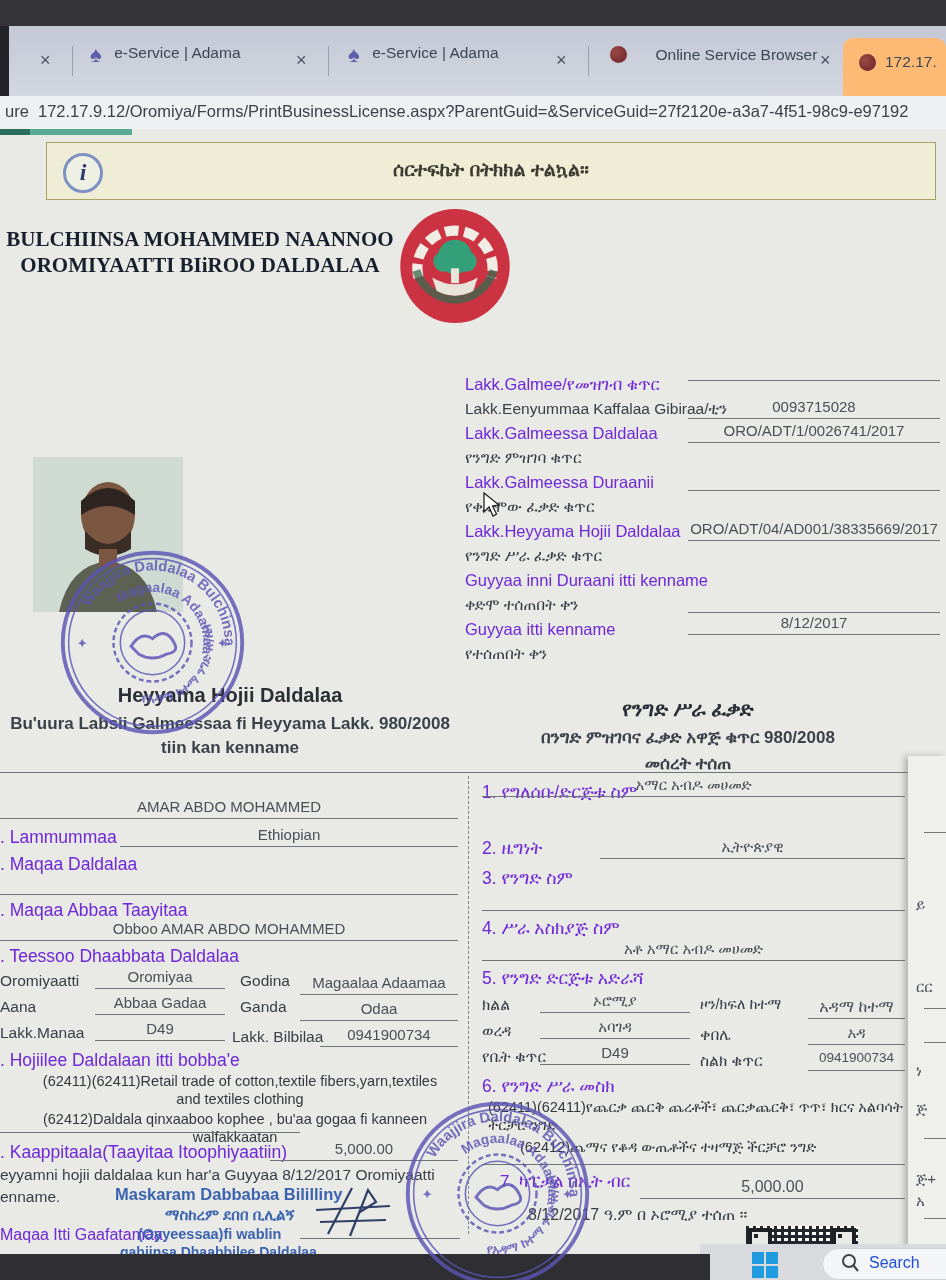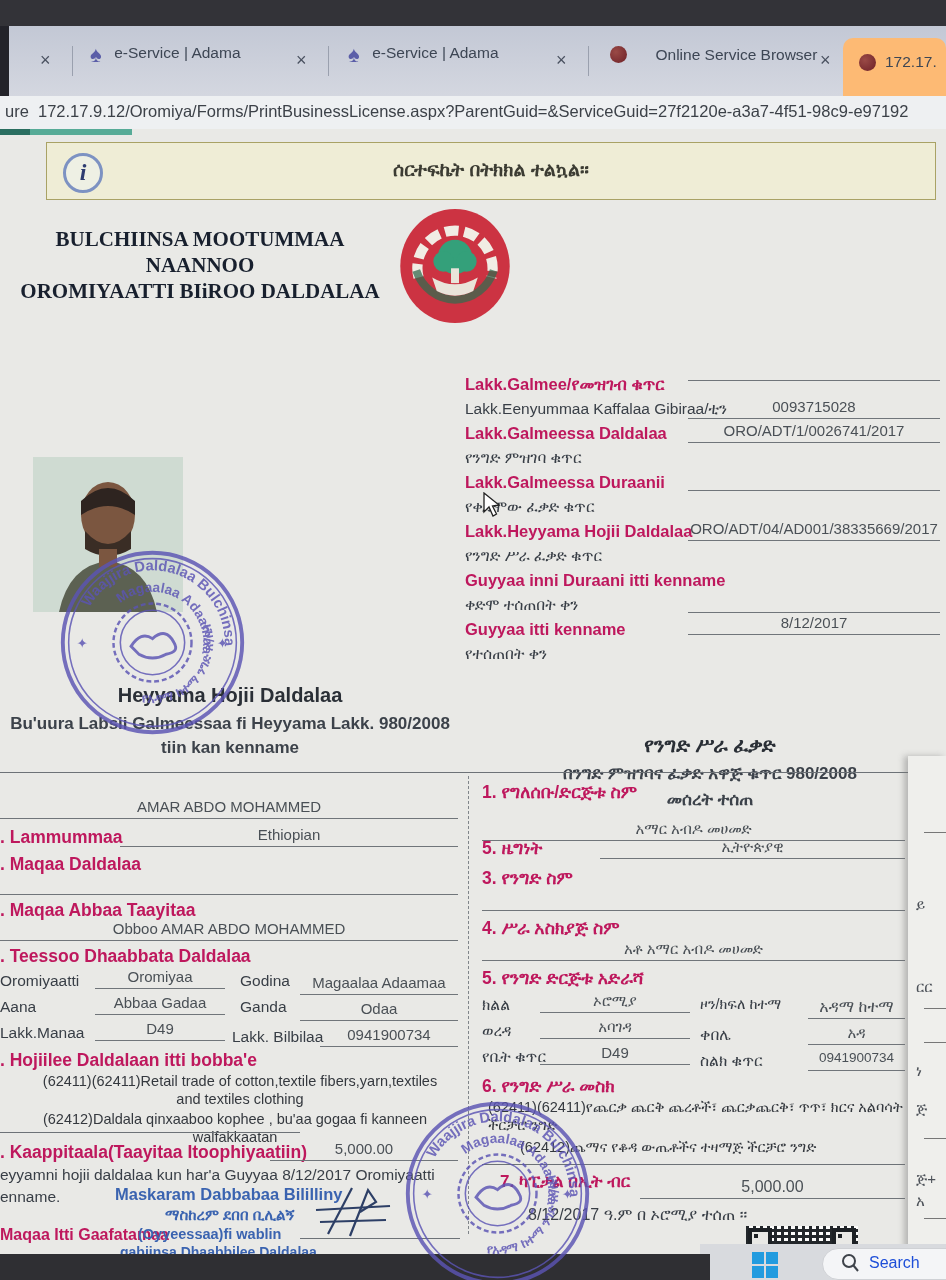--- a/index.html
+++ b/index.html
@@ -28,28 +28,28 @@
           border:1.5px solid #a9a265;}
   .notice-txt{width:100%;text-align:center;top:16px;font-size:19px;font-weight:bold;color:#3c3c33;}
   .info-ic{left:16px;top:10px;width:34px;height:34px;border-radius:50%;
            border:3px solid #7d92c2;color:#2e3c70;font:bold italic 24px "Liberation Serif",serif;
            text-align:center;line-height:32px;background:#eef0e4;}
   .org-lat{left:0px;top:226px;width:400px;text-align:center;
            font-family:"Liberation Serif",serif;font-weight:bold;font-size:21px;
            line-height:26px;color:#18202e;}
   .org-amh{left:505px;top:244px;width:441px;text-align:center;font-weight:bold;
            font-size:23px;line-height:31px;color:#20242a;}
-  .lbl-b{font-weight:bold;font-size:16.5px;color:#be185d;white-space:nowrap;text-align:center;}
+  .lbl-b{font-weight:normal;font-size:16.5px;color:#6d28d9;white-space:nowrap;text-align:center;}
   .lbl-n{font-size:15.5px;color:#383e46;white-space:nowrap;}
   .uline{border-bottom:1.6px solid #70757a;text-align:center;color:#4a5056;
          font-size:15px;height:20px;white-space:nowrap;}
   .regval{left:688px;width:252px;}
   .photo{left:33px;top:457px;width:150px;height:155px;overflow:hidden;background:#cfdbd2;}
   .head-l{width:460px;text-align:center;color:#2a2f36;}
-  .head-r{left:490px;width:440px;text-align:center;color:#2a2f36;margin-top:36px;}
+  .head-r{left:468px;width:440px;text-align:center;color:#2a2f36;}
   .big{font-size:20px;font-weight:bold;}
   .mid{font-size:17px;font-weight:bold;color:#3c424a;}
   .colline{border-bottom:1.6px solid #6d7277;}
   .vdash{left:468px;top:776px;height:458px;border-left:1.6px dashed #80858a;}
   .act{font-size:14.5px;color:#34383e;text-align:center;line-height:18px;}
   .blue{color:#3a63b0;font-weight:bold;}
   .qr{left:746px;top:1226px;width:112px;height:54px;background:
       repeating-linear-gradient(0deg,#23272b 0 3px,transparent 3px 6px),
       repeating-linear-gradient(90deg,#23272b 0 3px,rgba(255,255,255,.85) 3px 7px);}
   .qr-eye{position:absolute;width:16px;height:16px;border:4px solid #1d2125;background:#e9e9e6;}
@@ -112,21 +112,21 @@
   </div>
   <div class="abs progress1"></div>
   <div class="abs progress2"></div>
 
   <div class="abs notice">
     <div class="abs info-ic">i</div>
     <div class="abs notice-txt">ሰርተፍኬት በትክክል ተልኳል።</div>
   </div>
 
   <div class="abs org-lat">
-    <div>BULCHIINSA MOOTUMMAA NAANNOO</div>
+    <div>BULCHIINSA MOHAMMED NAANNOO</div>
     <div>OROMIYAATTI BIiROO DALDALAA</div>
   </div>
   <div class="abs" style="left:398px;top:206px">
     <svg width="114" height="120" viewBox="0 0 100 104">
       <ellipse cx="50" cy="52" rx="48" ry="50" fill="#cc3342"></ellipse>
       <path d="M18 62 A33 33 0 1 1 82 62" stroke="#f1ece4" stroke-width="9" fill="none" stroke-dasharray="12 5"></path>
       <path d="M16 56 A36 38 0 0 0 84 56" stroke="#356b4f" stroke-width="7" fill="none" opacity=".75"></path>
       <path d="M30 62 Q50 74 70 62 L66 74 Q50 82 34 74 Z" fill="#e9e4da"></path>
       <circle cx="50" cy="44" r="15" fill="#34a07a"></circle>
       <circle cx="40" cy="48" r="9" fill="#34a07a"></circle>
@@ -254,22 +254,22 @@
         <g stroke="#2d3f66" stroke-width="2.2" fill="none">
       <path d="M18 52 L42 6"></path>
           <path d="M40 54 L58 8 L66 20 L50 30"></path>
       <path d="M6 28 L80 24"></path>
           <path d="M10 40 L76 38"></path>
         </g>
       </svg>
   </div>
 
   <div class="abs lbl-b" style="left:482px;top:782px;font-size:17.5px">1. የግለሰቡ/ድርጅቱ ስም</div>
-  <div class="abs uline" style="left:482px;top:820px;width:423px">አማር አብዶ መሀመድ</div>
-  <div class="abs lbl-b" style="left:482px;top:838px;font-size:17.5px">5. ዜግነት</div>
+  <div class="abs uline" style="left:482px;top:776px;width:423px">አማር አብዶ መሀመድ</div>
+  <div class="abs lbl-b" style="left:482px;top:838px;font-size:17.5px">2. ዜግነት</div>
   <div class="abs uline" style="left:600px;top:838px;width:305px">ኢትዮጵያዊ</div>
   <div class="abs lbl-b" style="left:482px;top:868px;font-size:17.5px">3. የንግድ ስም</div>
   <div class="abs uline" style="left:482px;top:890px;width:423px"></div>
   <div class="abs lbl-b" style="left:482px;top:918px;font-size:17.5px">4. ሥራ አስክያጅ ስም</div>
   <div class="abs uline" style="left:482px;top:940px;width:423px">አቶ አማር አብዶ መሀመድ</div>
   <div class="abs lbl-b" style="left:482px;top:968px;font-size:17.5px">5. የንግድ ድርጅቱ አድራሻ</div>
 
   <div class="abs lbl-n" style="left:482px;top:996px">ክልል</div>
   <div class="abs uline" style="left:540px;top:992px;width:150px">ኦሮሚያ</div>
   <div class="abs lbl-n" style="left:700px;top:996px;font-size:14.5px">ዞን/ክፍለ ከተማ</div>

